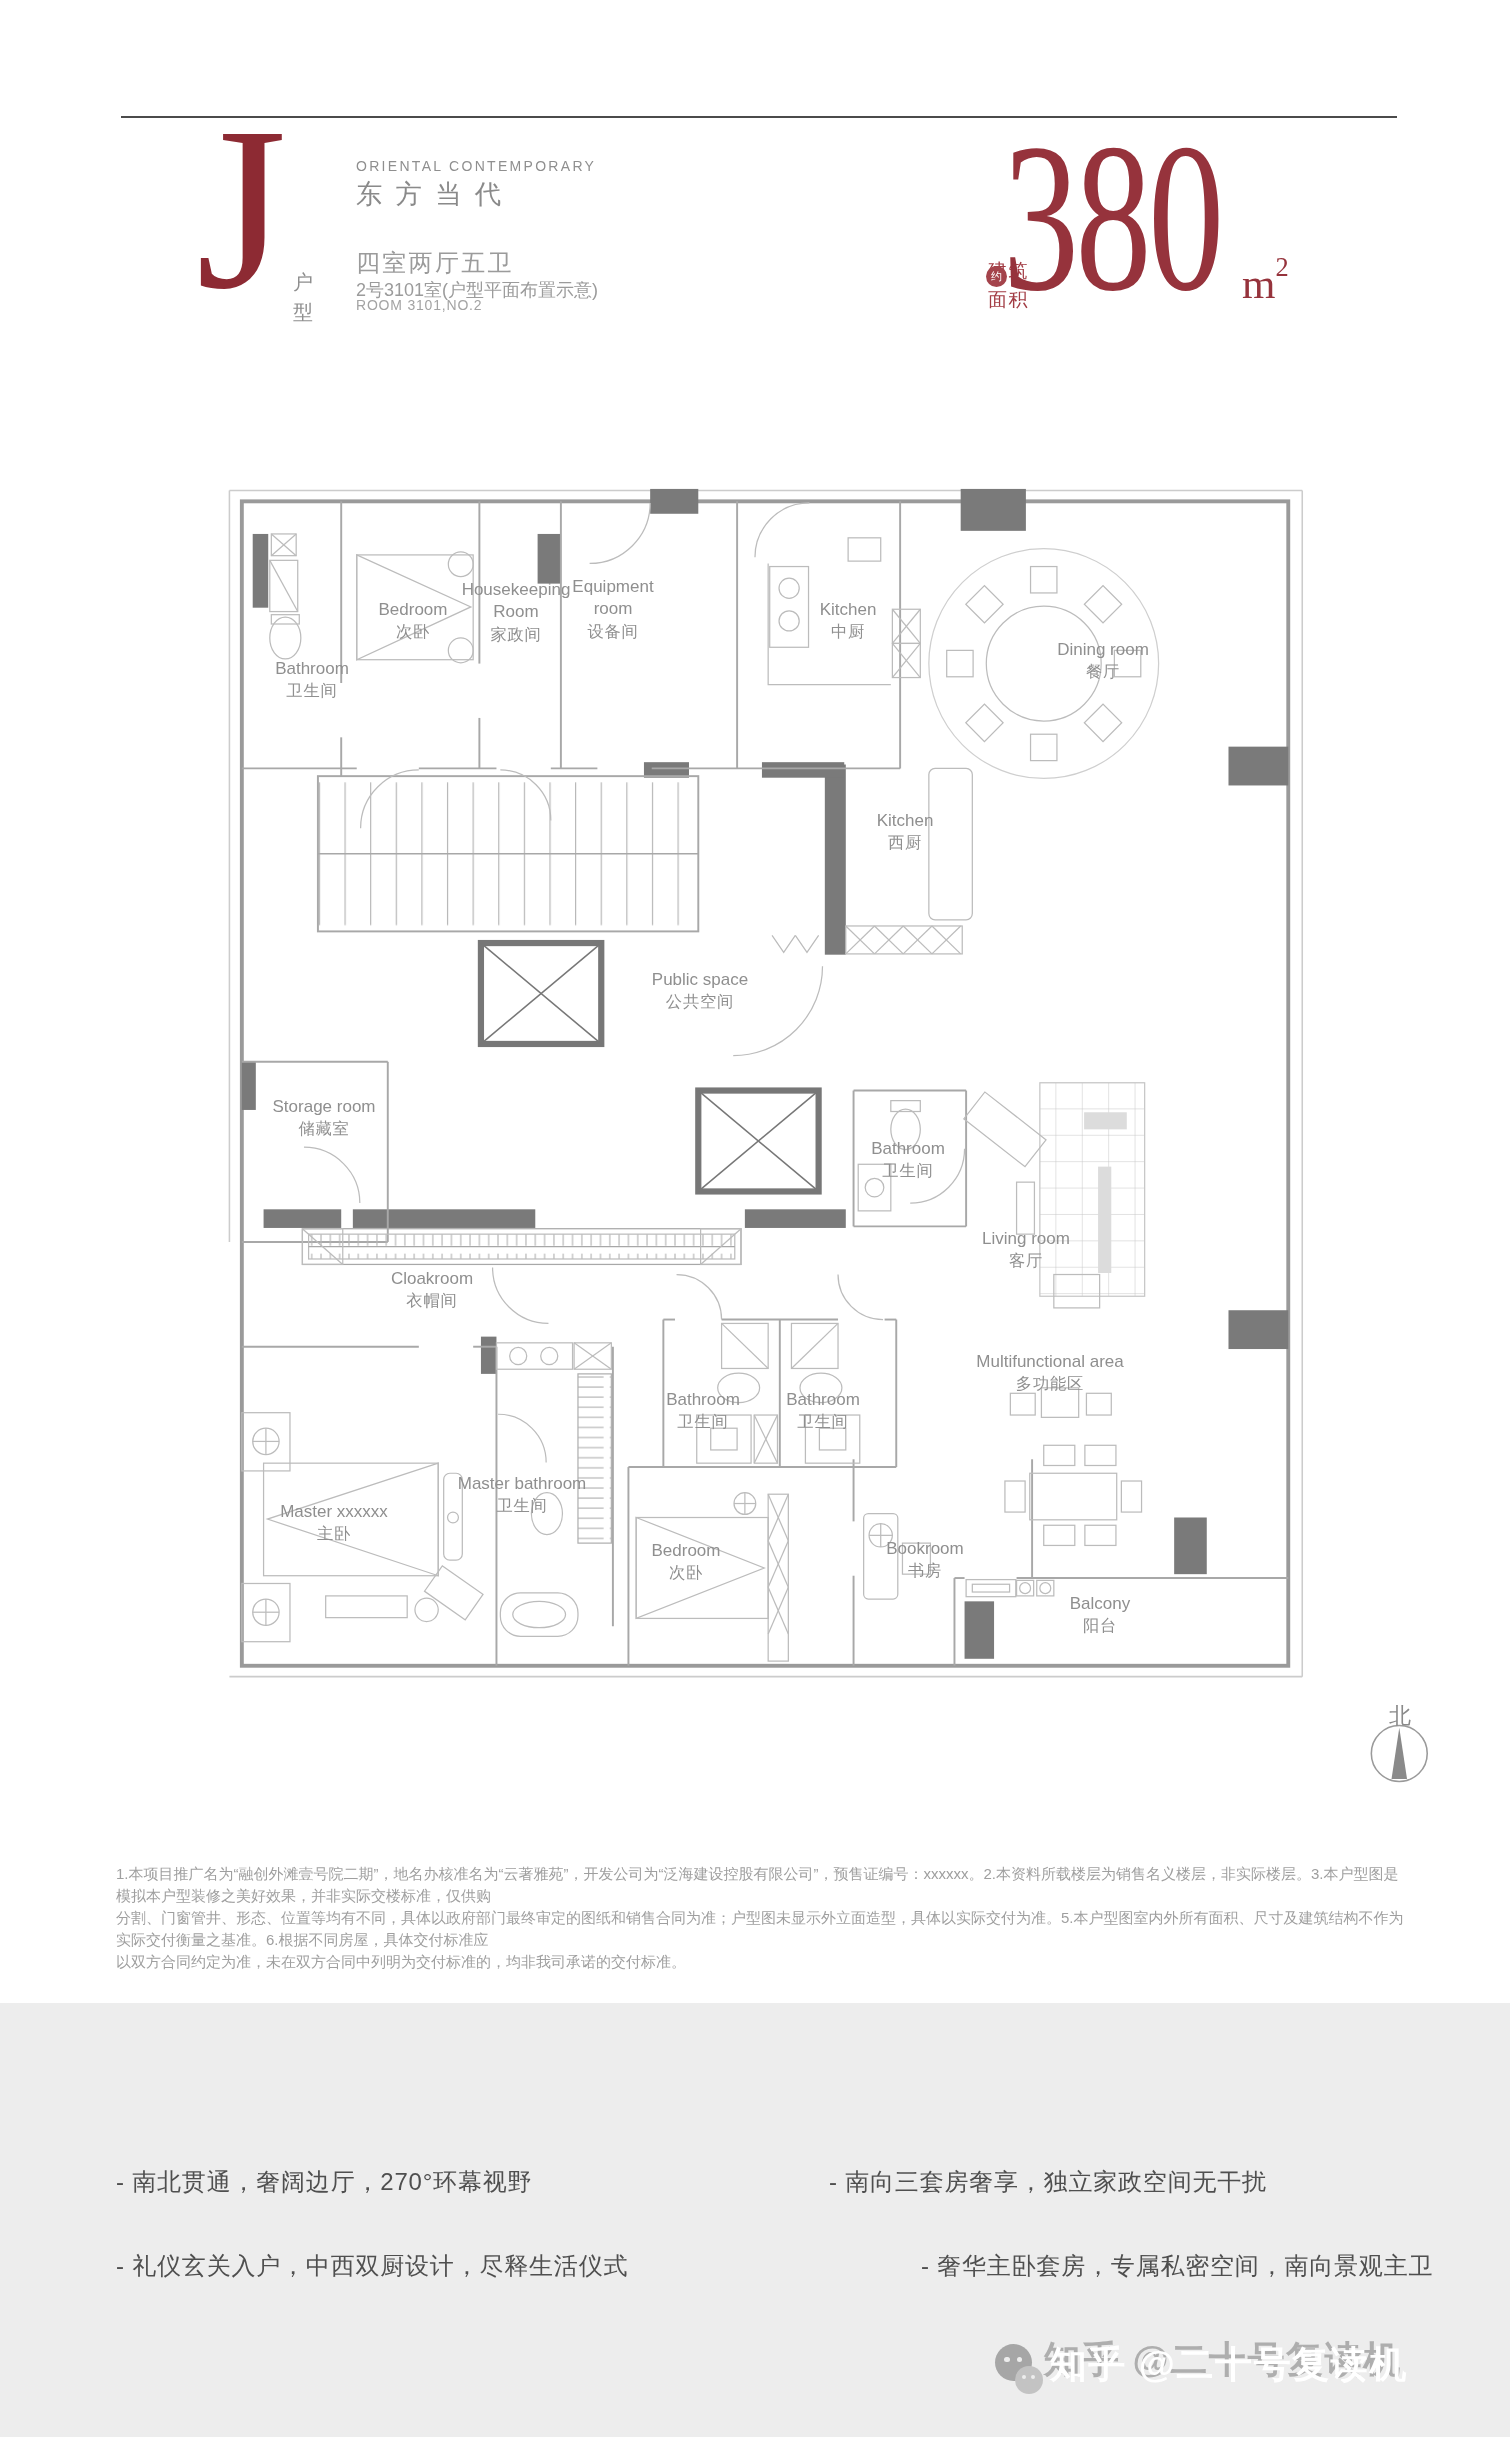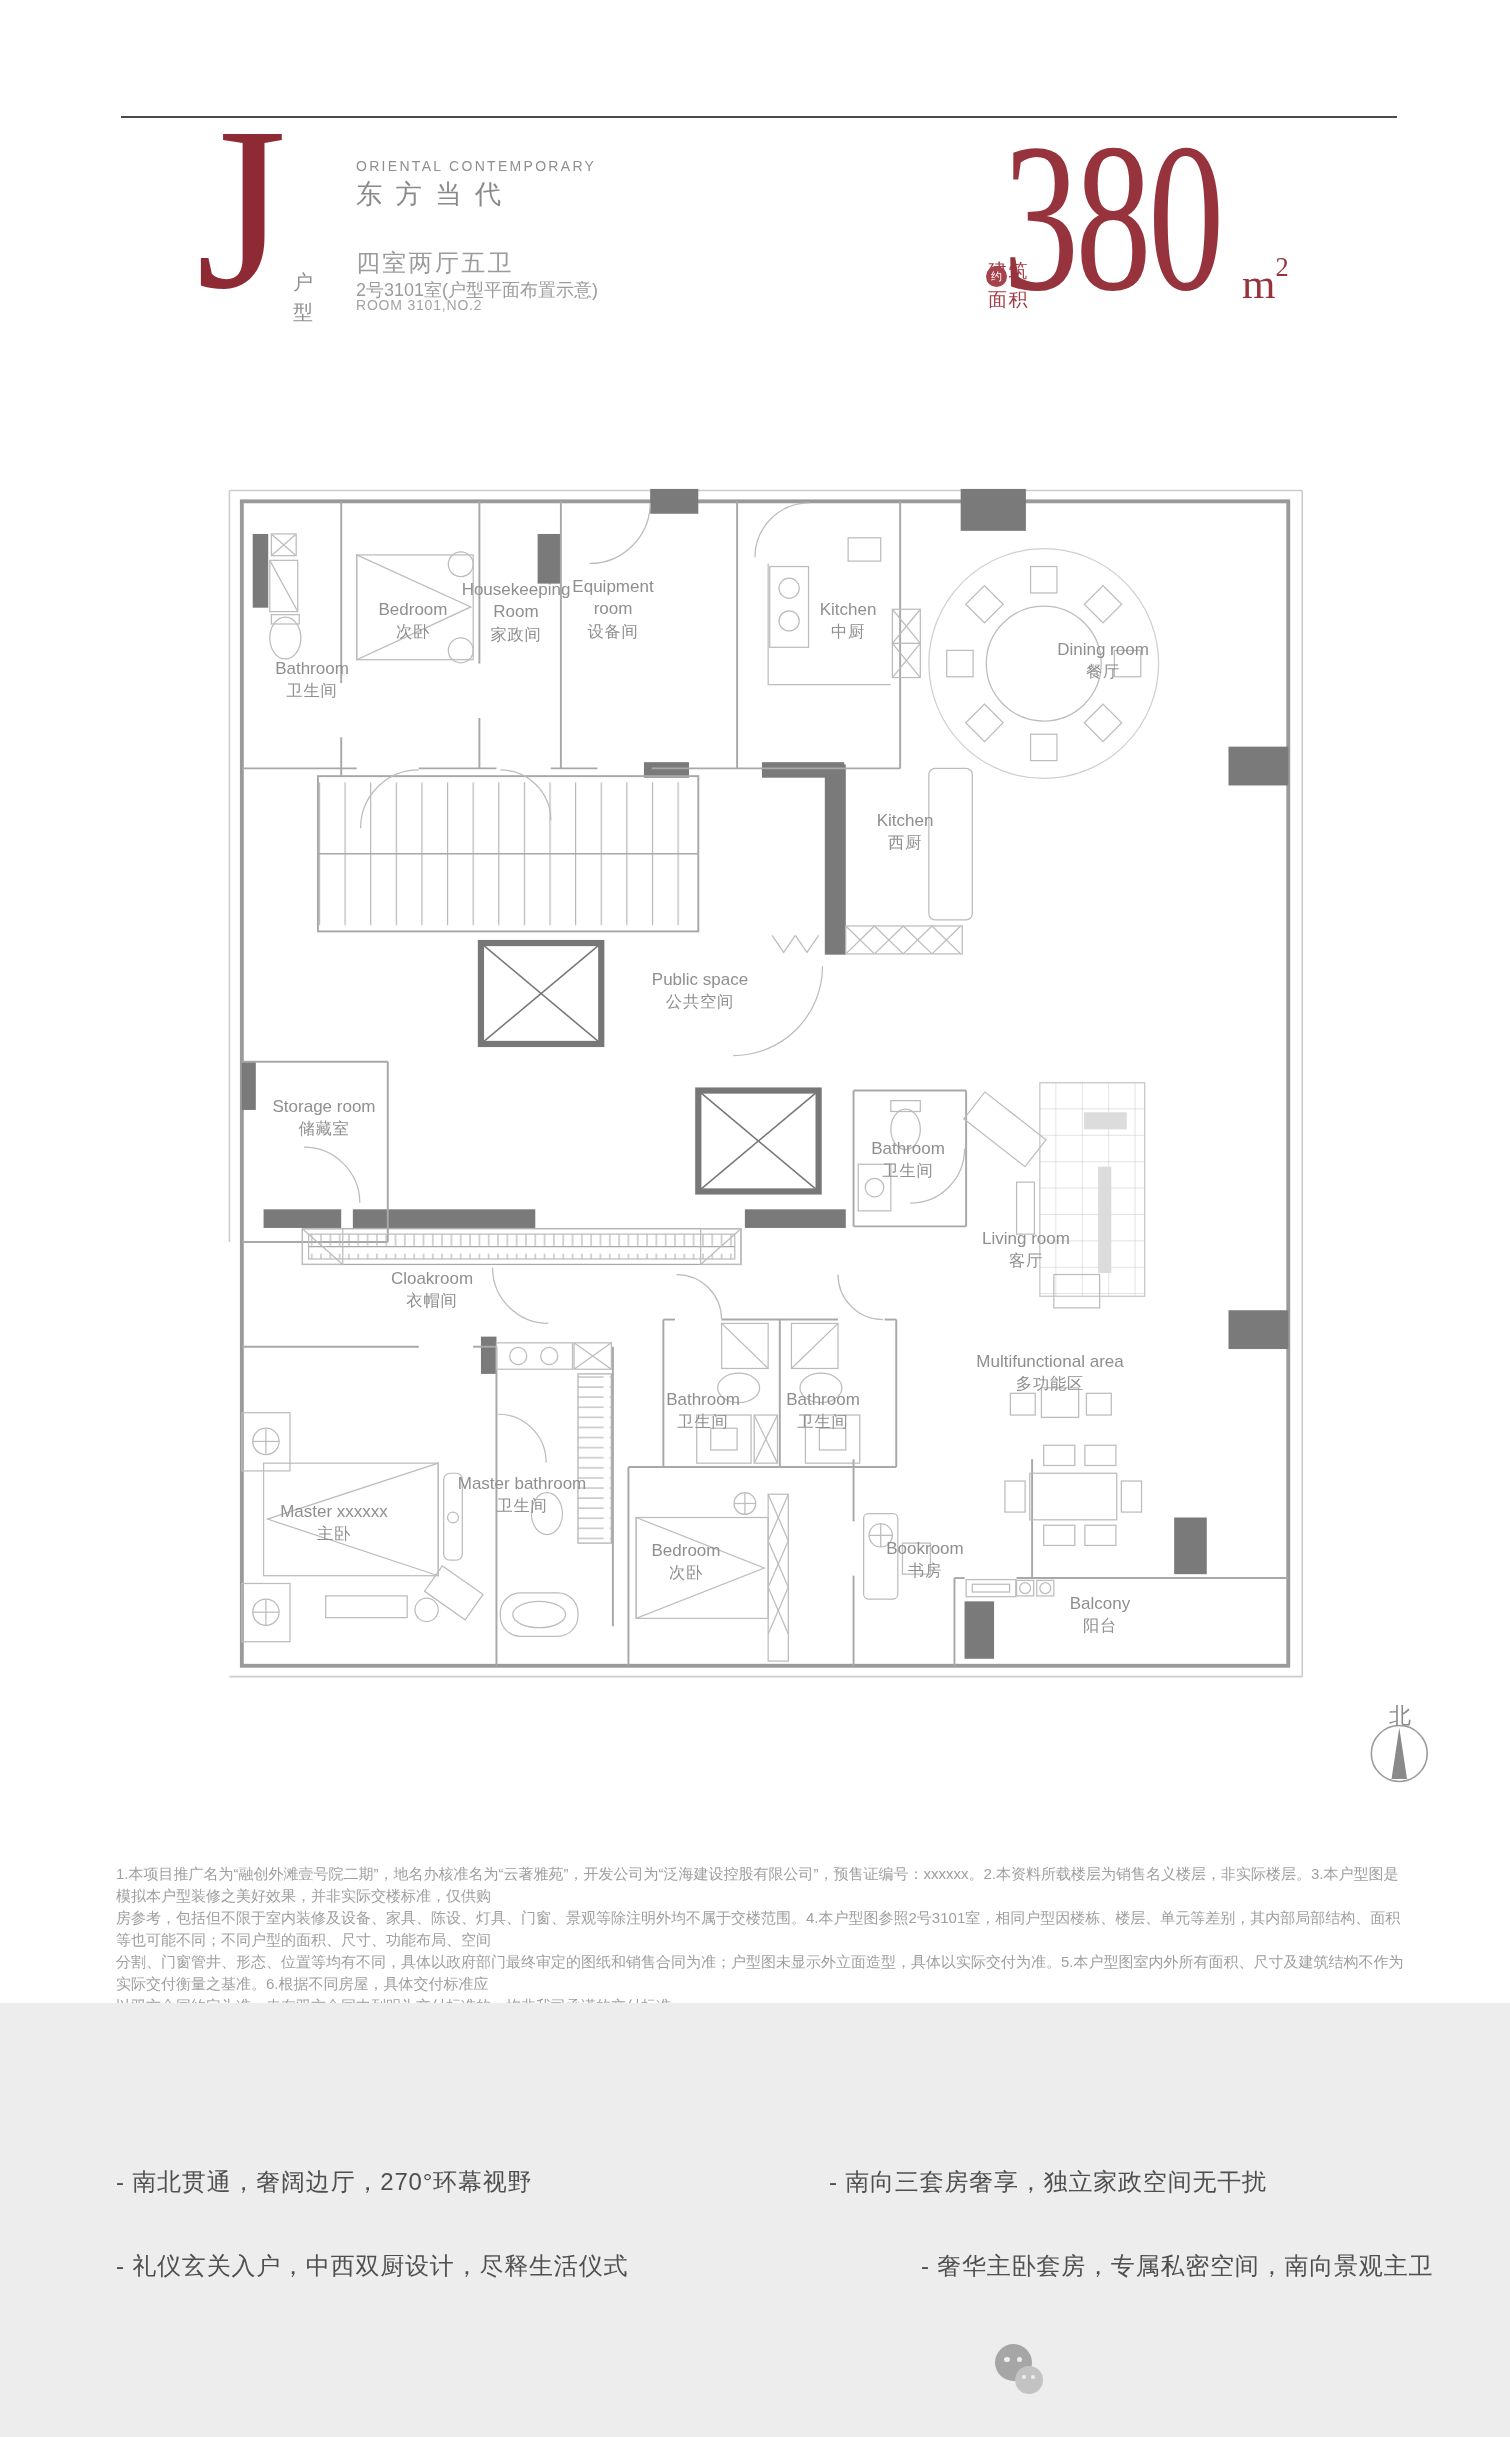--- a/index.html
+++ b/index.html
@@ -448,32 +448,32 @@
       </div>
       <div class="room-label" style="left: 1100px; top: 1615px;">
         <div class="en">Balcony</div>
         <div class="cn">阳台</div>
       </div>
     </div>
   <div class="compass-label">北</div>
 
   <div class="disclaimer">
     <div>1.本项目推广名为“融创外滩壹号院二期”，地名办核准名为“云著雅苑”，开发公司为“泛海建设控股有限公司”，预售证编号：xxxxxx。2.本资料所载楼层为销售名义楼层，非实际楼层。3.本户型图是模拟本户型装修之美好效果，并非实际交楼标准，仅供购</div>
-    <div>房参考，包括但不限于室内装修及设备、家具、陈设、灯具、门窗、景观等除注明外均不属于交楼范围。4.本户型图参照2号3101室，相同户型因楼栋、楼层、单元等差别，其内部局部结构、面积等也可能不同；不同户型的面积、尺寸、功能布局、空间</div>
     <div>分割、门窗管井、形态、位置等均有不同，具体以政府部门最终审定的图纸和销售合同为准；户型图未显示外立面造型，具体以实际交付为准。5.本户型图室内外所有面积、尺寸及建筑结构不作为实际交付衡量之基准。6.根据不同房屋，具体交付标准应</div>
     <div>以双方合同约定为准，未在双方合同中列明为交付标准的，均非我司承诺的交付标准。</div>
   </div>
 
   <div class="band"></div>
   <div class="bullet b1">- 南北贯通，奢阔边厅，270°环幕视野</div>
   <div class="bullet b2">- 礼仪玄关入户，中西双厨设计，尽释生活仪式</div>
   <div class="bullet b3">- 南向三套房奢享，独立家政空间无干扰</div>
   <div class="bullet b4">- 奢华主卧套房，专属私密空间，南向景观主卫</div>
 
   <div class="watermark">
     <span class="wm-icons">
       <span class="wm-bubble-a"></span>
         <span class="wm-bubble-b"></span>
     </span>
+    <span class="wm-text">知乎 @二十号复读机</span>
   </div>
 
 </div>
 
 
 </body></html>

